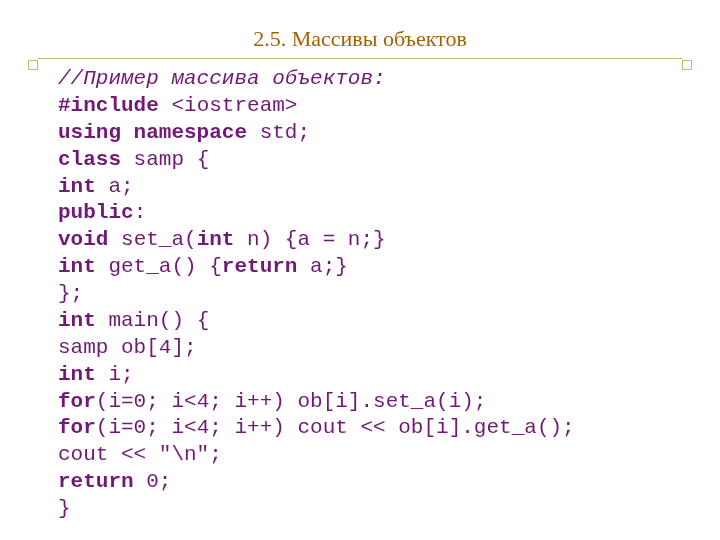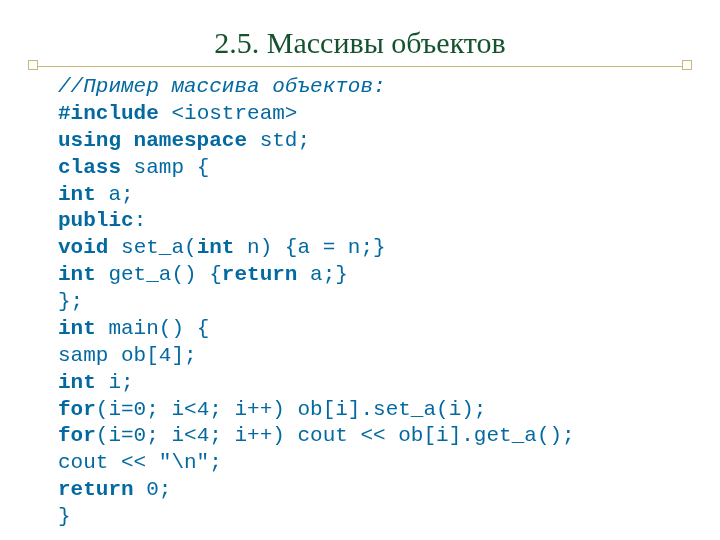--- a/index.html
+++ b/index.html
@@ -11,38 +11,38 @@
     font-family: "Times New Roman", serif;
   }
   .slide {
     width: 720px;
     height: 540px;
     position: relative;
     box-sizing: border-box;
   }
   .title {
     text-align: center;
-    color: #14532d;
-    font-size: 30px;
+    color: #a16207;
+    font-size: 22px;
     padding-top: 26px;
     padding-bottom: 6px;
     font-family: "Times New Roman", serif;
   }
   .rule {
     margin: 0 38px;
     border: none;
     border-top: 1px solid #c9b87a;
     border-bottom: 1px solid #fff;
     height: 0;
   }
   .code {
     font-family: Consolas, "Courier New", monospace;
     font-size: 21px;
     line-height: 1.28;
-    color: #0369a1;
+    color: #701a75;
     padding: 6px 0 0 58px;
     white-space: pre;
   }
   .code .b { font-weight: bold; }
   .code .comment { font-style: italic; }
   .sq {
     position: absolute;
     width: 8px;
     height: 8px;
     border: 1px solid #c9b87a;

